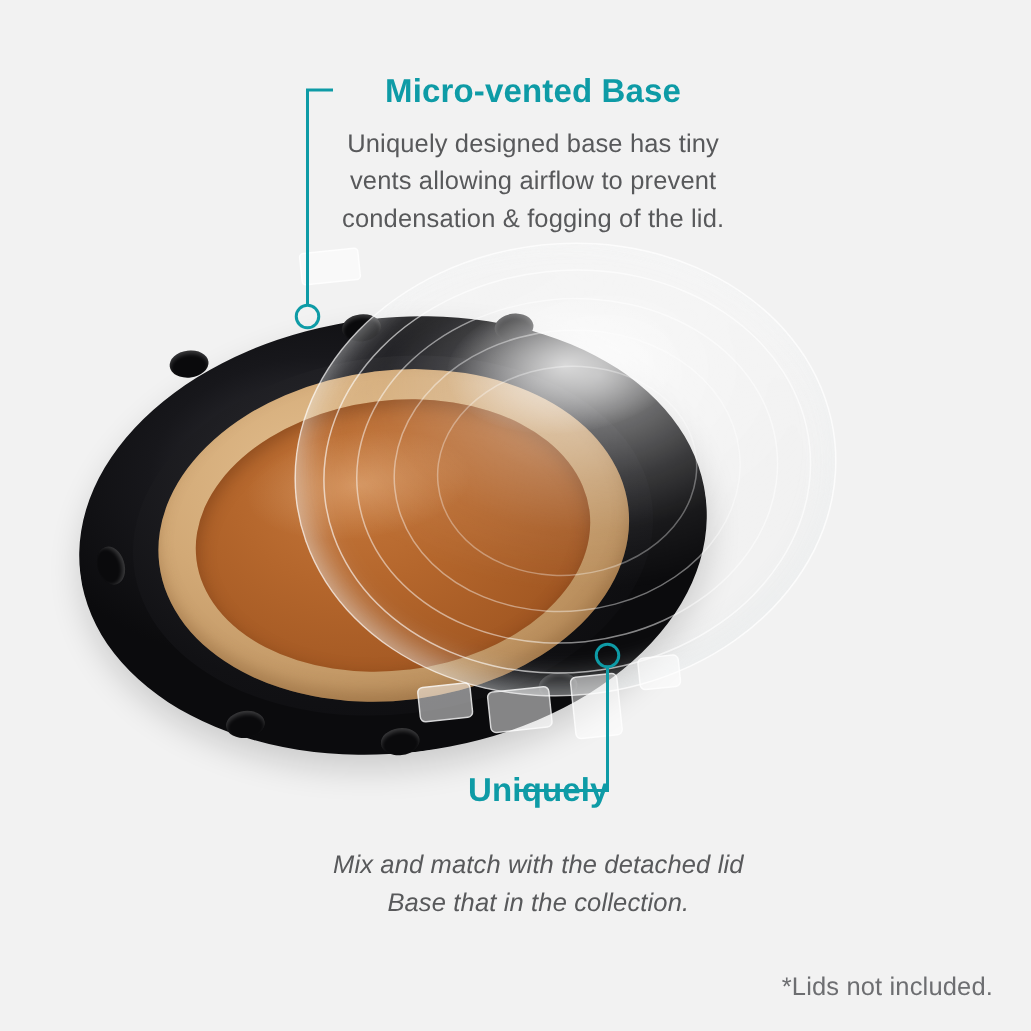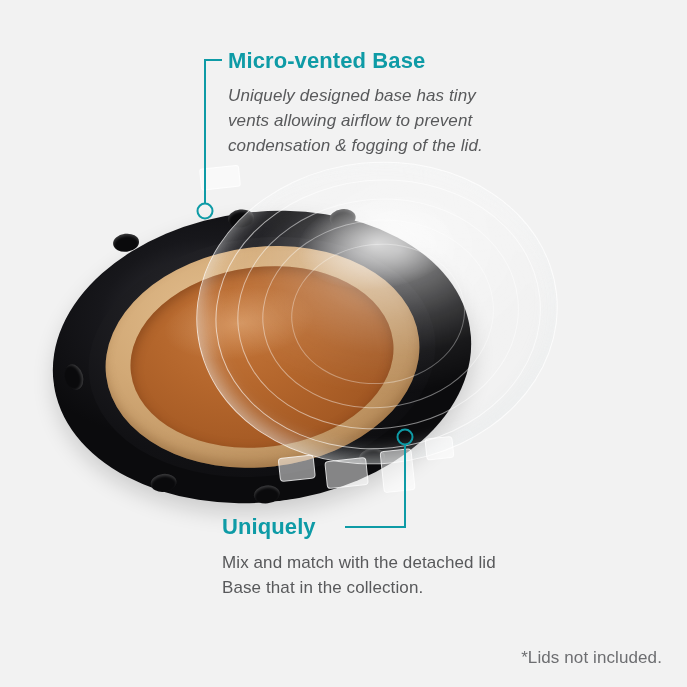--- a/index.html
+++ b/index.html
@@ -90,38 +90,38 @@
   .foot{
     position:absolute;background:rgba(255,255,255,.50);
     border:1px solid rgba(255,255,255,.68);border-radius:4px;
   }
   .f1{left:66px;top:284px;width:34px;height:22px;}
   .f2{left:112px;top:292px;width:40px;height:26px;}
   .f3{left:168px;top:288px;width:30px;height:40px;}
   .f4{left:214px;top:280px;width:26px;height:20px;}
 
   
-  .callout{position:absolute;}
+  .callout{position:absolute;text-align:center;}
   .head{
     color:#0e9ba6;
     font-size:22px;font-weight:700;
     letter-spacing:.1px;
     white-space:nowrap;
   }
   .body{
     color:#58595b;
     font-size:17px;line-height:25px;
     letter-spacing:.1px;
   }
   .body div{white-space:nowrap;}
 
   .c-top{left:228px;top:48px;}
-  .c-top .body{margin-top:9px;font-style:italic;}
+  .c-top .body{margin-top:9px;}
   .c-bot{left:222px;top:514px;}
-  .c-bot .body{margin-top:10px;}
+  .c-bot .body{margin-top:24px;font-style:italic;}
 
   .note{
     position:absolute;right:25px;top:648px;
     color:#6d6e71;font-size:17px;letter-spacing:.1px;
     white-space:nowrap;
   }
 
   
   .leader{position:absolute;left:0;top:0;width:687px;height:687px;pointer-events:none;}
 </style>

